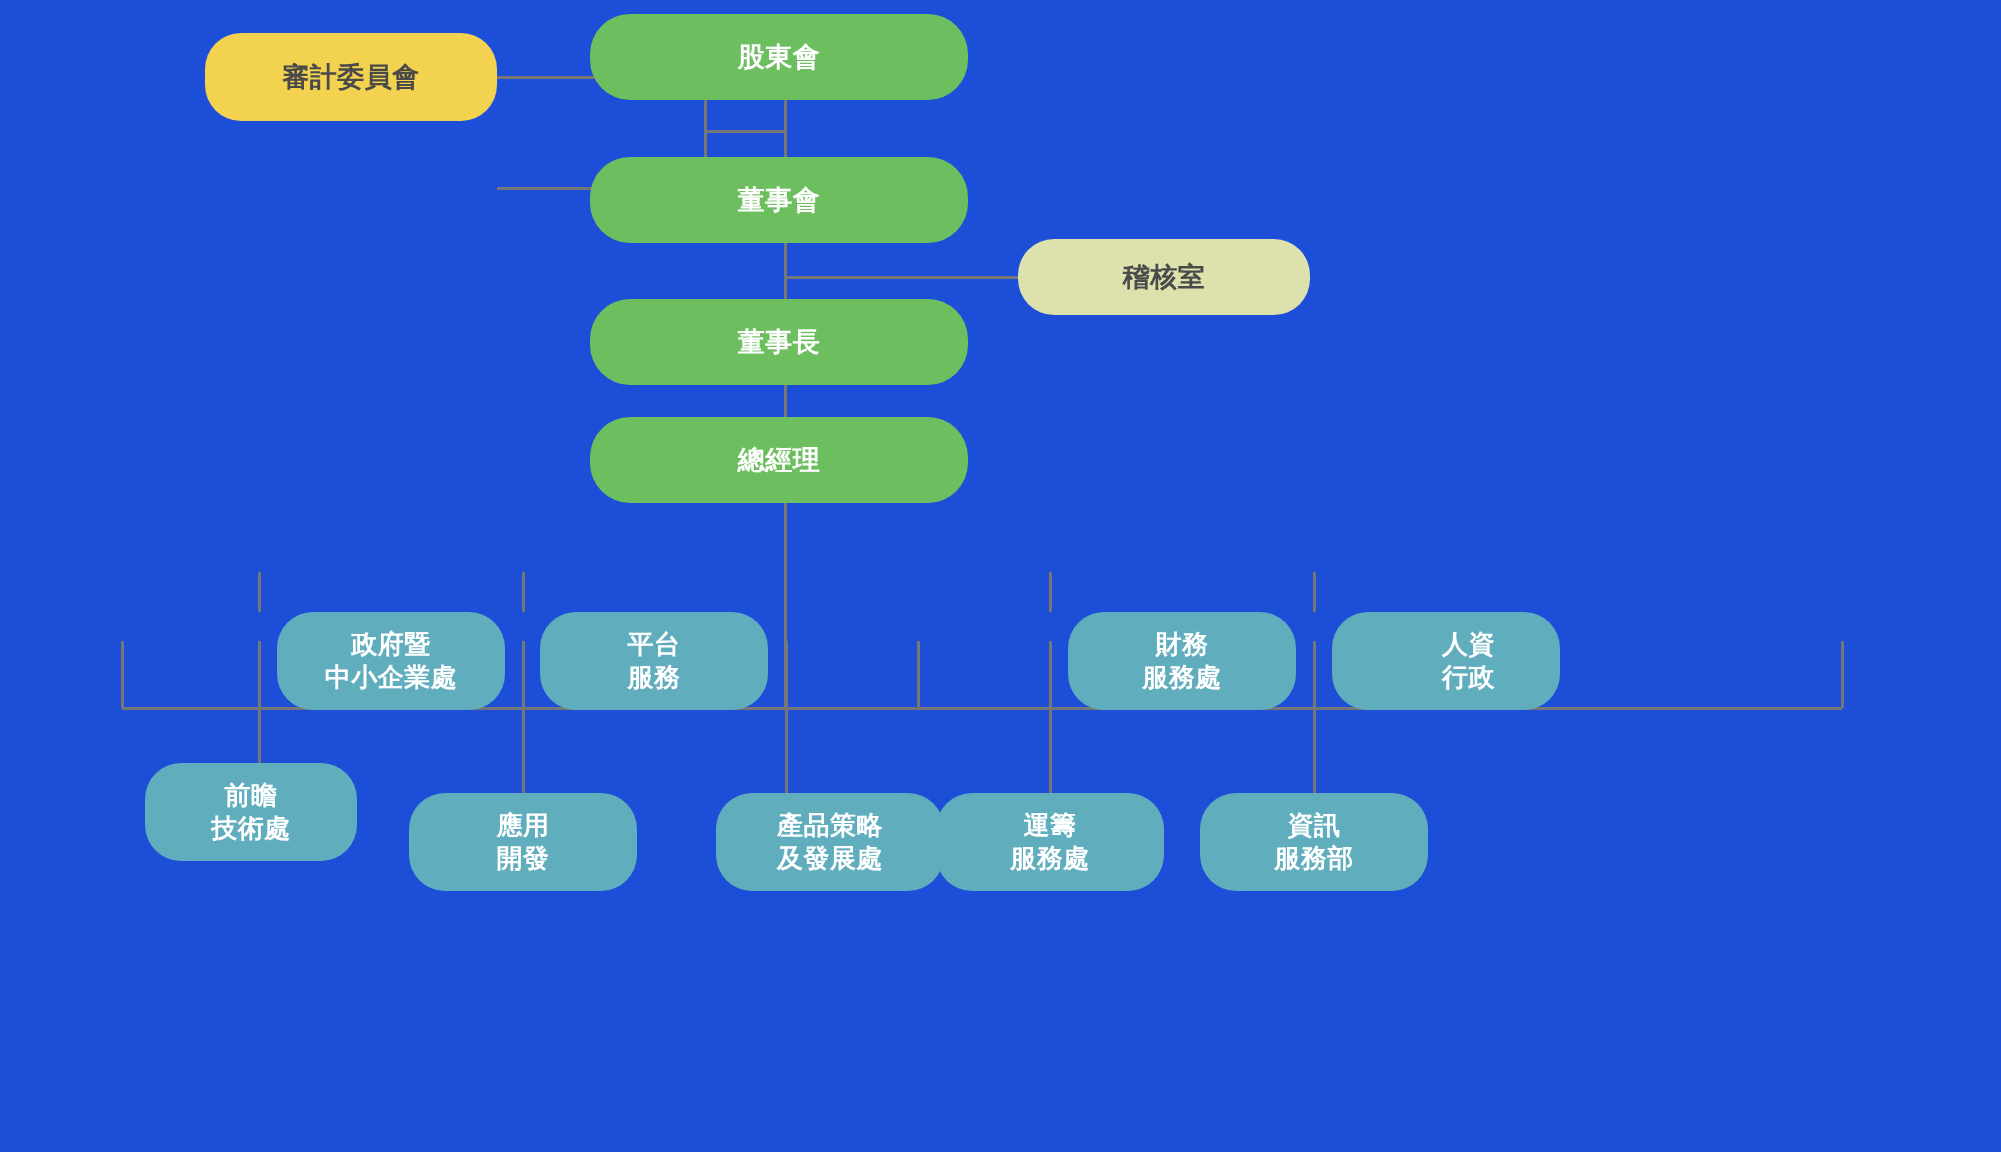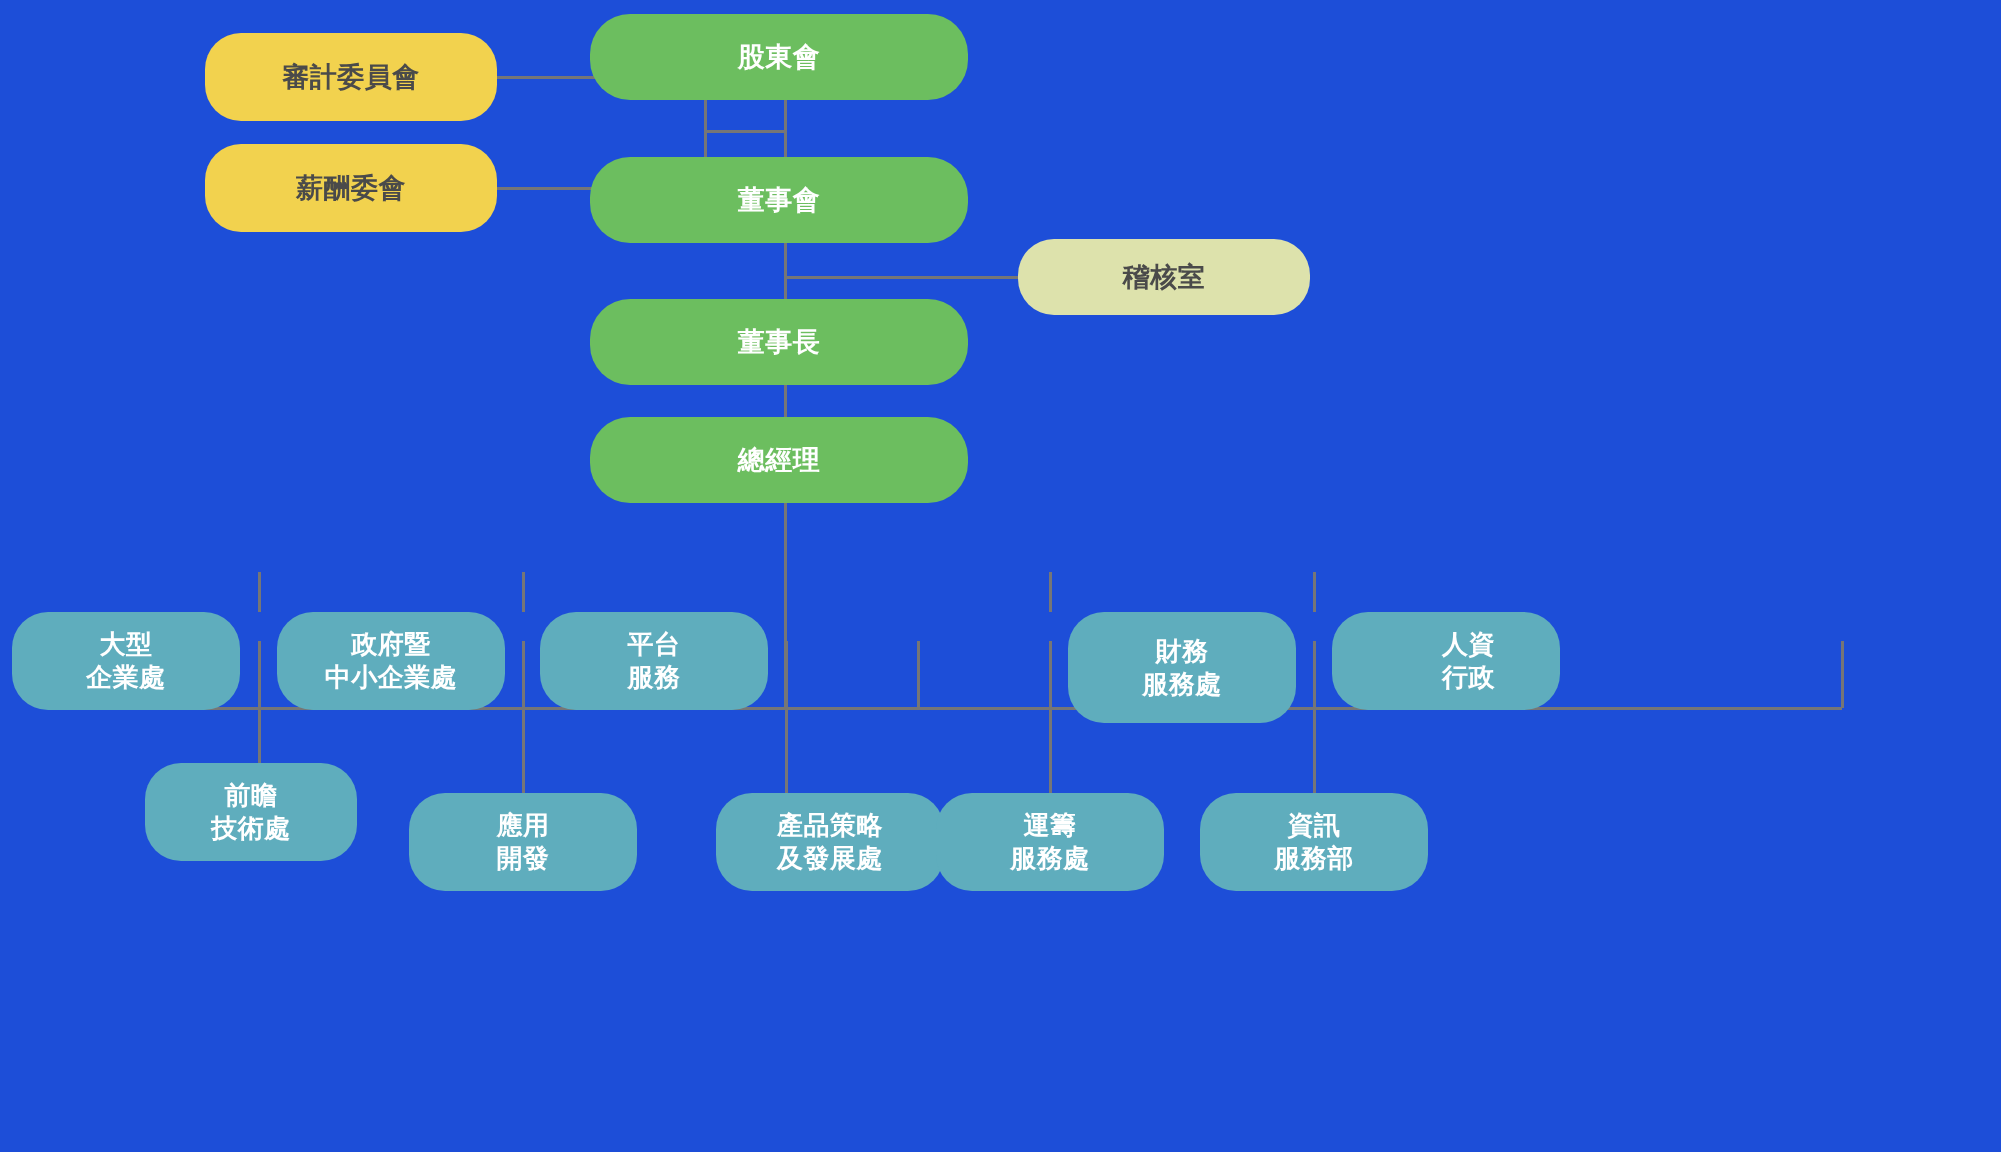--- a/index.html
+++ b/index.html
@@ -121,35 +121,32 @@
   <div class="node node-green" style="left:590px; top:14px; width:378px; height:86px;">股東會</div>
 
   <div class="node node-green" style="left:590px; top:157px; width:378px; height:86px;">董事會</div>
 
   <div class="node node-green" style="left:590px; top:299px; width:378px; height:86px;">董事長</div>
 
   <div class="node node-green" style="left:590px; top:417px; width:378px; height:86px;">總經理</div>
 
   <div class="node node-yellow" style="left:205px; top:33px; width:292px; height:88px;">審計委員會</div>
 
-  <div class="node node-yellow" style="left:205px; top:144px; width:292px; height:88px;">薪酬委會</div>
 
   <div class="node node-lightgreen" style="left:1018px; top:239px; width:292px; height:76px;">稽核室</div>
 
-  <div class="node node-teal" style="left:12px; top:612px; width:228px; height:98px;">大型
-企業處</div>
 
   <div class="node node-teal" style="left:277px; top:612px; width:228px; height:98px;">政府暨
 中小企業處</div>
 
   <div class="node node-teal" style="left:540px; top:612px; width:228px; height:98px;">平台
 服務</div>
 
 
-  <div class="node node-teal" style="left:1068px; top:612px; width:228px; height:111px;">財務
+  <div class="node node-teal" style="left:1068px; top:612px; width:228px; height:98px;">財務
 服務處</div>
 
   <div class="node node-teal" style="left:1332px; top:612px; width:228px; height:98px;padding-left:45px;">人資
 行政</div>
 
   <div class="node node-teal" style="left:145px; top:763px; width:212px; height:98px;">前瞻
 技術處</div>
 
   <div class="node node-teal" style="left:409px; top:793px; width:228px; height:98px;">應用
 開發</div>

